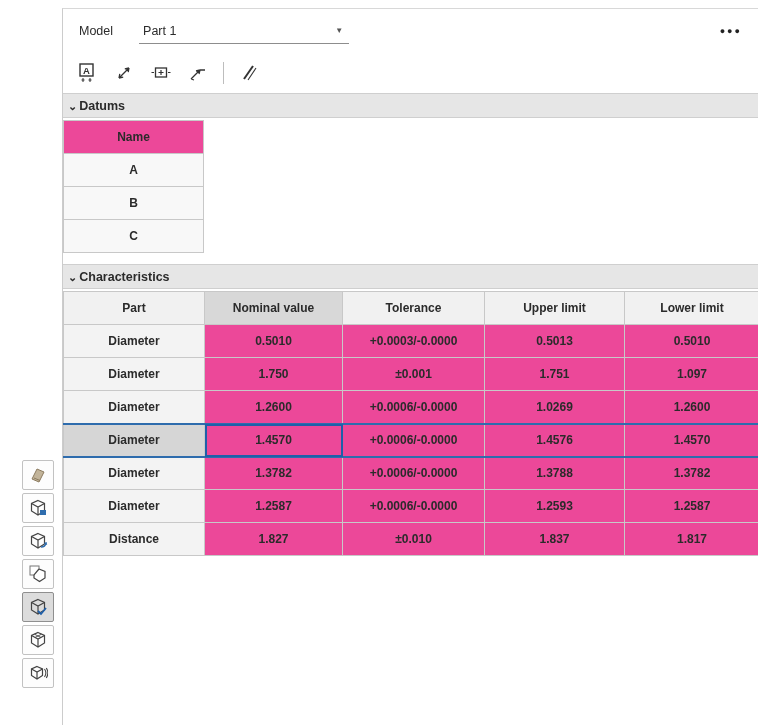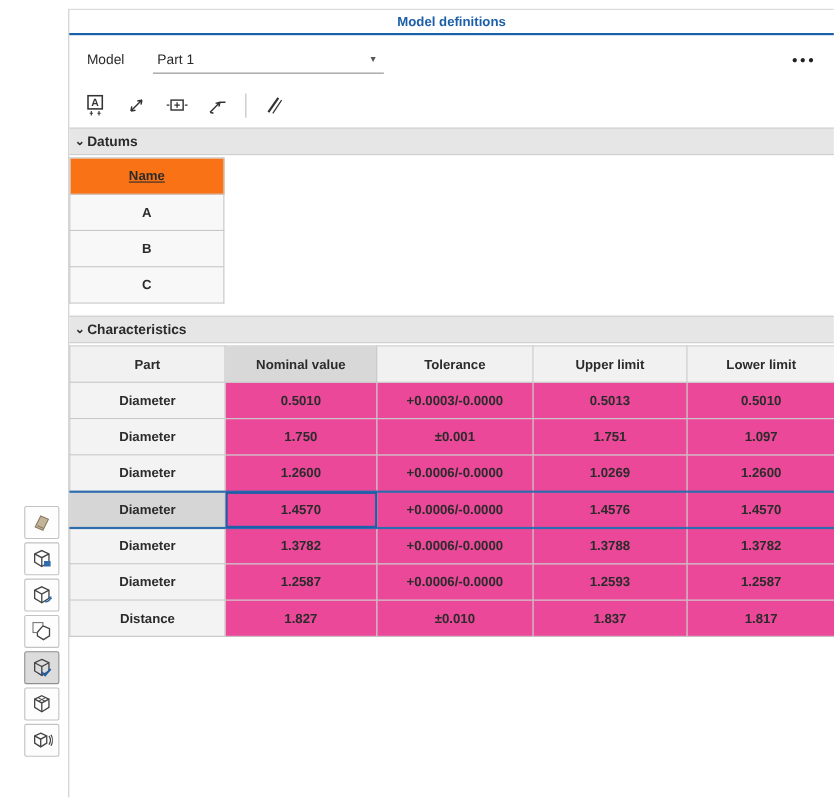--- a/index.html
+++ b/index.html
@@ -34,21 +34,21 @@
   .section-header { height:25px; background:#e6e6e6; border-top:1px solid #cfcfcf;
                     border-bottom:1px solid #cfcfcf; display:flex; align-items:center;
                     padding-left:5px; font-size:12.5px; font-weight:bold; cursor:pointer; }
   .section-header .chev { font-size:11px; font-weight:bold; margin-right:2px; line-height:10px; }
 
   
   table { border-collapse:collapse; table-layout:fixed; }
   .datums-table { width:141px; margin-top:2px; margin-bottom:11px; }
   .datums-table th, .datums-table td { border:1px solid #c8c8c8; height:33px;
       text-align:center; font-size:12px; font-weight:bold; }
-  .datums-table th { background:#f97316;text-decoration:underline; }
+  .datums-table th { background:#ec4899; }
   .datums-table td { background:#f8f8f8; }
 
   
   .char-table { width:696px; margin-top:2px; }
   .char-table th, .char-table td { border:1px solid #c8c8c8; height:33px;
       text-align:center; font-size:12px; }
   .char-table th { background:#f1f1f1; font-weight:bold; }
   .char-table th.col-nominal { background:#d8d8d8; }
   .char-table td.type-cell { background:#f3f3f3; font-weight:bold; }
   .char-table td { background:#ec4899;font-weight:bold; }
@@ -130,23 +130,20 @@
           <path d="M9 3.5 L14.5 6 L14.5 12.5 L9 16 L3.5 12.5 L3.5 6 Z" fill="none" stroke="#444" stroke-width="1.2"></path>
           <path d="M3.5 6 L9 9 L14.5 6 M9 9 L9 16" fill="none" stroke="#444" stroke-width="1.2"></path>
           <path d="M16.5 6 a7 7 0 0 1 0 8 M18.3 5 a9.5 9.5 0 0 1 0 10" fill="none" stroke="#444" stroke-width="1.1"></path>
         </svg>
     </span>
   </div>
 </div>
 
 <div class="panel">
 
-  <div class="title-bar">
-    <span>Model definitions</span>
-  </div>
 
   <div class="model-row">
     <span class="model-label">Model</span>
     <div class="dropdown">
       <span class="val">Part 1</span>
       <span class="caret">▼</span>
     </div>
     <span class="ellipsis">●●●</span>
   </div>
 

